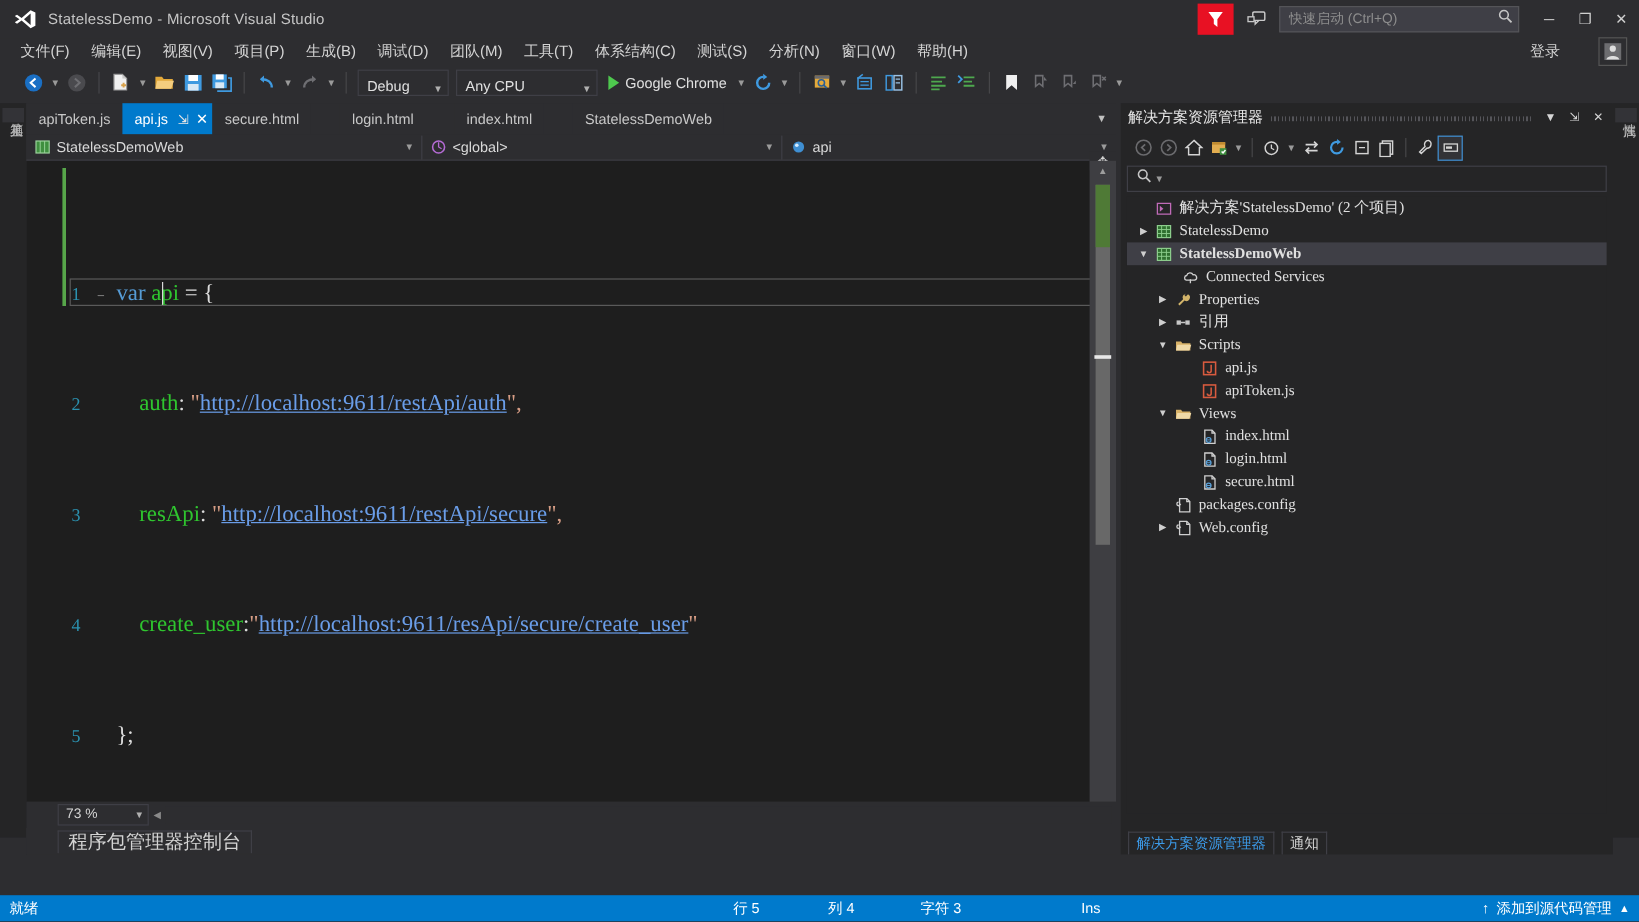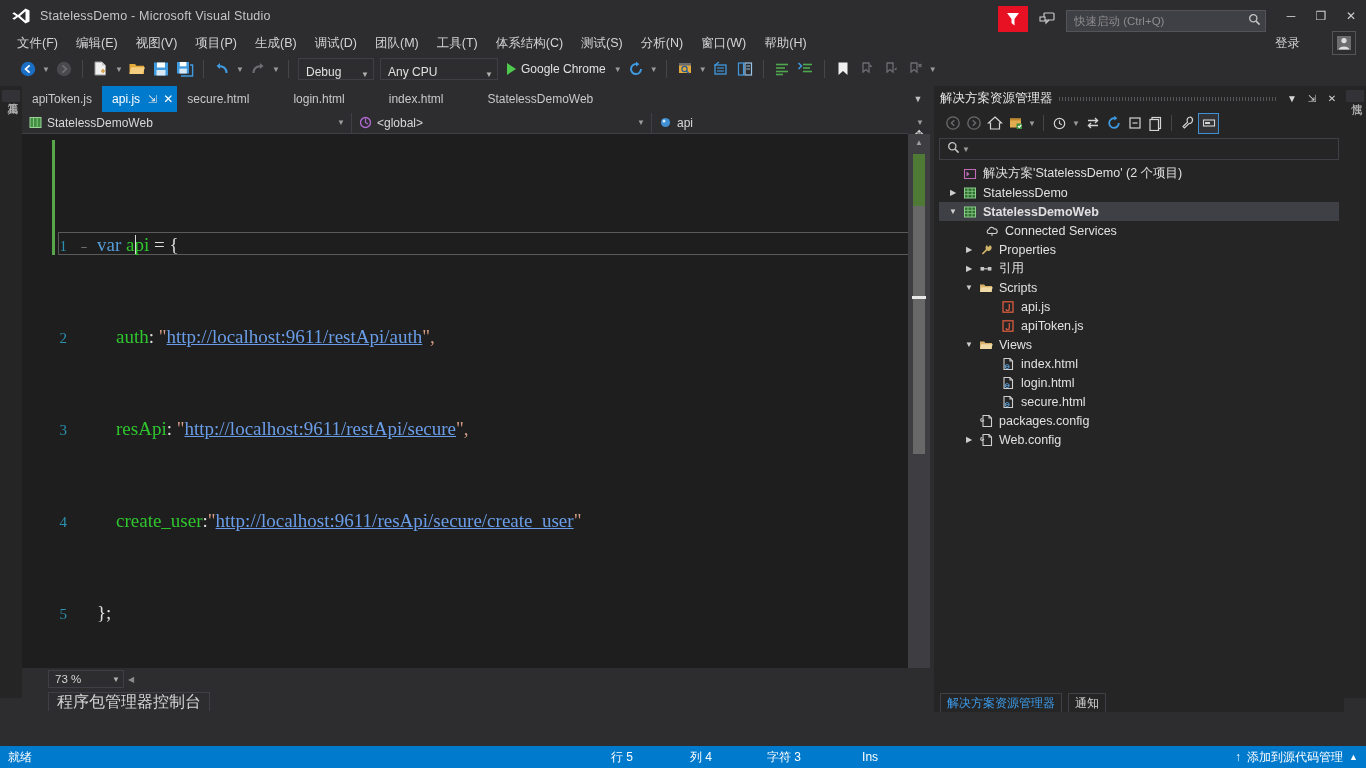--- a/index.html
+++ b/index.html
@@ -16,21 +16,21 @@
   .titlebar {
     position: absolute; left: 0; top: 0; width: 1366px; height: 32px;
     background: #2d2d30; display: flex; align-items: center;
   }
   .vs-logo {
     width: 22px; height: 22px; margin-left: 10px; margin-right: 8px;
     display: flex; align-items: center; justify-content: center;
   }
   .title-text { color: #c5c5c5; font-size: 12.5px; letter-spacing: .2px; }
 
-  .tb-right { position: absolute; right: 0; top: 0; height: 32px; display: flex; align-items: flex-end; }
+  .tb-right { position: absolute; right: 0; top: 0; height: 32px; display: flex; align-items: center; }
   .red-flag {
     width: 30px; height: 26px; background: #e81123; margin-right: 6px;
     display: flex; align-items: center; justify-content: center;
   }
   .fb-icon { width: 26px; height: 26px; display:flex; align-items:center; justify-content:center; margin-right: 6px;}
   .quicklaunch {
     width: 200px; height: 22px; background: #3f3f46; border: 1px solid #545458;
     display: flex; align-items: center; padding: 0 4px 0 7px; margin-right: 10px;
   }
   .quicklaunch input {
@@ -208,21 +208,21 @@
   .se-search {
     height:22px; margin:2px 5px 0 5px; background:#252526; border:1px solid #3f3f46;
     display:flex; align-items:center; padding:0 3px 0 7px;
   }
   .se-search input {
     flex:1; background:transparent; border:none; outline:none; color:#9b9b9b; font-size:12px;
     font-family:inherit;
   }
   .se-search input::placeholder { color:#9b9b9b; }
 
-  .se-tree { position:absolute; left:5px; top:78px; width:400px; bottom:34px; background:#252526; overflow:hidden; }
+  .se-tree { position:absolute; left:5px; top:78px; width:400px; bottom:34px; background:#252526; overflow:hidden;font-family:Liberation Serif, serif; }
   .tr {
     display:flex; align-items:center; height:19px; color:#e0e0e0; font-size:12.5px; white-space:nowrap;
   }
   .tr.sel { background:#3f3f46; font-weight:bold; }
   .tw { width:16px; display:flex; align-items:center; justify-content:center; color:#cfcfcf; font-size:8px; }
   .ticon { width:18px; display:flex; align-items:center; justify-content:center; margin-right:4px; }
 
   .se-foot {
     position:absolute; left:0; bottom:0; width:410px; height:30px; display:flex; align-items:flex-end;
   }
@@ -864,21 +864,21 @@
       <div class="se-ftab active">解决方案资源管理器</div>
       <div class="se-ftab">通知</div>
     </div>
   </div>
 
   <div class="status">
     <span class="st-ready">就绪</span>
     <span class="st-cell" style="margin-left:508px">行 5</span>
     <span class="st-cell" style="margin-left:57px">列 4</span>
     <span class="st-cell" style="margin-left:55px">字符 3</span>
-    <span class="st-cell" style="margin-left:61px">Ins</span>
+    <span class="st-cell" style="margin-left:100px">Ins</span>
     <span class="st-right">
       <span>↑</span>
       <span>添加到源代码管理</span>
       <span style="font-size:9px">▲</span>
     </span>
   </div>
 
 </div>
 
 </body></html>

